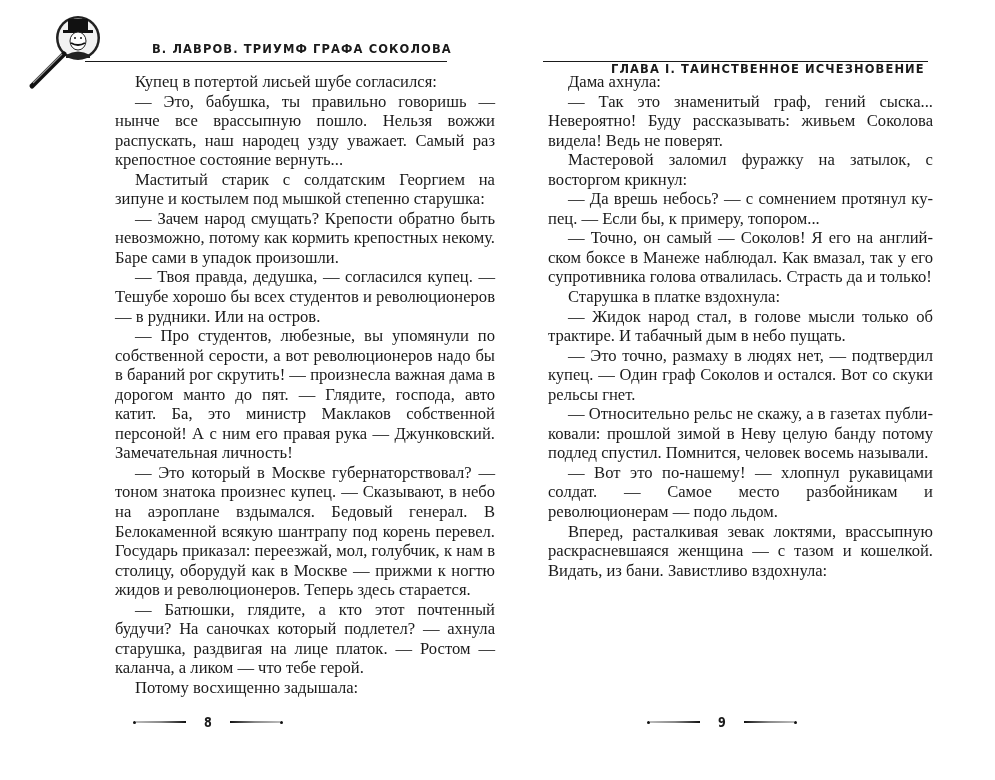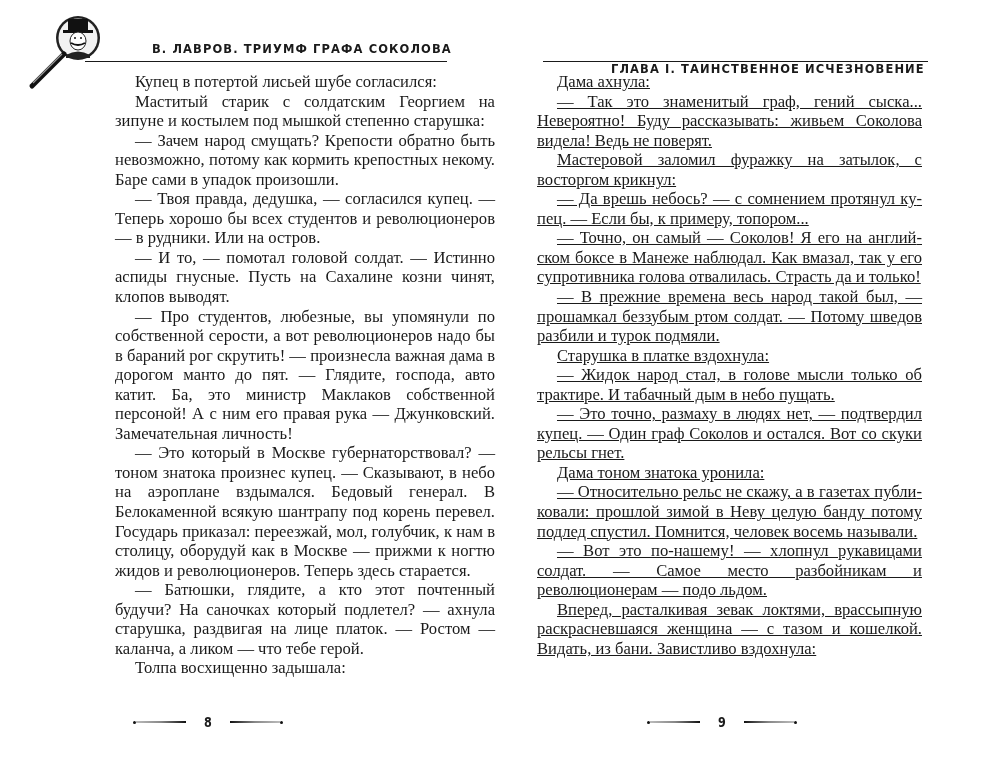--- a/index.html
+++ b/index.html
@@ -56,54 +56,52 @@
 
     <line x1="36" y1="44" x2="4" y2="76" stroke="#111" stroke-width="5" stroke-linecap="round"></line>
     <line x1="34" y1="44" x2="5" y2="73" stroke="#999" stroke-width="1.2"></line>
   </svg>
 
   <div class="run-head" style="left:152px;">В. Лавров. ТРИУМФ ГРАФА СОКОЛОВА</div>
   <div class="head-rule" style="left:85px; width:362px;"></div>
 
   <div class="text" style="left:67px; width:380px;margin-left:48px;">
     <p>Купец в потертой лисьей шубе согласился:</p>
+    <p>— Это, бабушка, ты правильно говоришь — нынче все врассыпную пошло. Нельзя вожжи распускать, наш народец узду уважает. Самый раз крепостное состояние вернуть...</p>
     <p>Маститый старик с солдатским Георгием на зипуне и костылем под мышкой степенно старушка:</p>
     <p>— Зачем народ смущать? Крепости обратно быть не­возможно, потому как кормить крепостных некому. Баре сами в упадок произошли.</p>
-    <p>— Твоя правда, дедушка, — согласился купец. — Те­перь хорошо бы всех студентов и революционеров — в рудники. Или на остров.</p>
-    <p>— И то, — помотал головой солдат. — Истинно аспиды гнусные. Пусть на Сахалине козни чинят, кло­пов выводят.</p>
+    <p>— Твоя правда, дедушка, — согласился купец. — Те­шубе хорошо бы всех студентов и революционеров — в рудники. Или на остров.</p>
     <p>— Про студентов, любезные, вы упомянули по соб­ственной серости, а вот революционеров надо бы в бара­ний рог скрутить! — произнесла важная дама в дорогом манто до пят. — Глядите, господа, авто катит. Ба, это министр Маклаков собственной персоной! А с ним его правая рука — Джунковский. Замечательная личность!</p>
     <p>— Это который в Москве губернаторствовал? — то­ном знатока произнес купец. — Сказывают, в небо на аэроплане вздымался. Бедовый генерал. В Белокаменной всякую шантрапу под корень перевел. Государь при­казал: переезжай, мол, голубчик, к нам в столицу, обо­рудуй как в Москве — прижми к ногтю жидов и рево­люционеров. Теперь здесь старается.</p>
     <p>— Батюшки, глядите, а кто этот почтенный будучи? На саночках который подлетел? — ахнула старушка, раздвигая на лице платок. — Ростом — каланча, а ли­ком — что тебе герой.</p>
-    <p>Толпа восхищенно задышала:</p>
+    <p>Потому восхищенно задышала:</p>
   </div>
 
   <div class="folio" style="left:133px;">
     <div class="dot"></div>
     <div class="ln l" style="width:50px;"></div>
     <div class="num">8</div>
     <div class="ln r" style="width:50px;"></div>
     <div class="dot"></div>
   </div>
 </div>
 
 <div class="page page-right">
   <div class="run-head" style="left:114px;margin-top:20px;">Глава I. ТАИНСТВЕННОЕ ИСЧЕЗНОВЕНИЕ</div>
   <div class="head-rule" style="left:46px; width:385px;"></div>
 
-  <div class="text" style="left:40px; width:385px;text-decoration:underline;">
+  <div class="text" style="left:51px; width:385px;">
     <p>Дама ахнула:</p>
     <p>— Так это знаменитый граф, гений сыска... Неверо­ятно! Буду рассказывать: живьем Соколова видела! Ведь не поверят.</p>
     <p>Мастеровой заломил фуражку на затылок, с востор­гом крикнул:</p>
     <p>— Да врешь небось? — с сомнением протянул ку­пец. — Если бы, к примеру, топором...</p>
     <p>— Точно, он самый — Соколов! Я его на англий­ском боксе в Манеже наблюдал. Как вмазал, так у его супротивника голова отвалилась. Страсть да и только!</p>
-    <p>— В прежние времена весь народ такой был, — про­шамкал беззубым ртом солдат. — Потому шведов раз­били и турок подмяли.</p>
     <p>Старушка в платке вздохнула:</p>
     <p>— Жидок народ стал, в голове мысли только об трактире. И табачный дым в небо пущать.</p>
     <p>— Это точно, размаху в людях нет, — подтвердил купец. — Один граф Соколов и остался. Вот со скуки рельсы гнет.</p>
-    <p>Дама тоном знатока уронила:</p>
     <p>— Относительно рельс не скажу, а в газетах публи­ковали: прошлой зимой в Неву целую банду потому под­лед спустил. Помнится, человек восемь называли.</p>
     <p>— Вот это по-нашему! — хлопнул рукавицами сол­дат. — Самое место разбойникам и революционерам — подо льдом.</p>
     <p>Вперед, расталкивая зевак локтями, врассыпную рас­красневшаяся женщина — с тазом и кошелкой. Видать, из бани. Завистливо вздохнула:</p>
   </div>
 
   <div class="folio" style="left:150px;">
     <div class="dot"></div>
     <div class="ln l" style="width:50px;"></div>
     <div class="num">9</div>
     <div class="ln r" style="width:50px;"></div>

